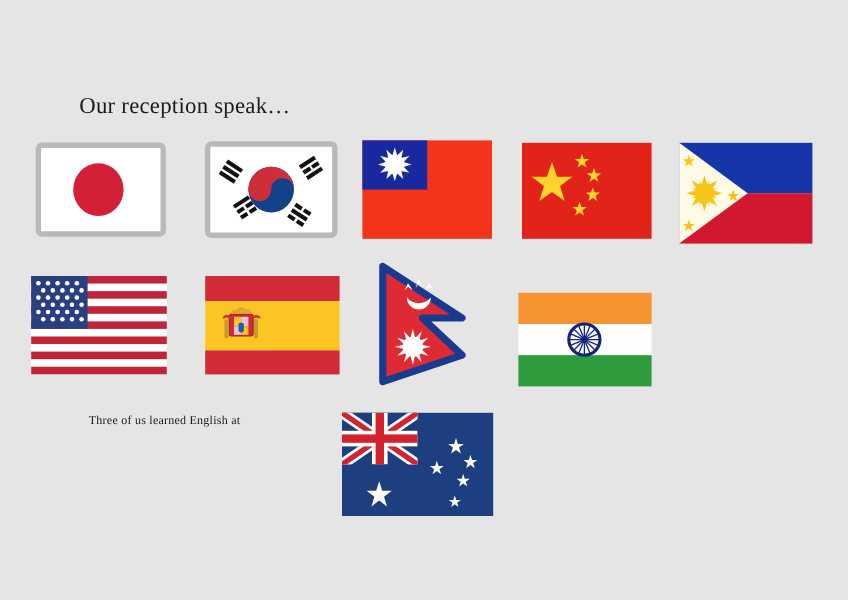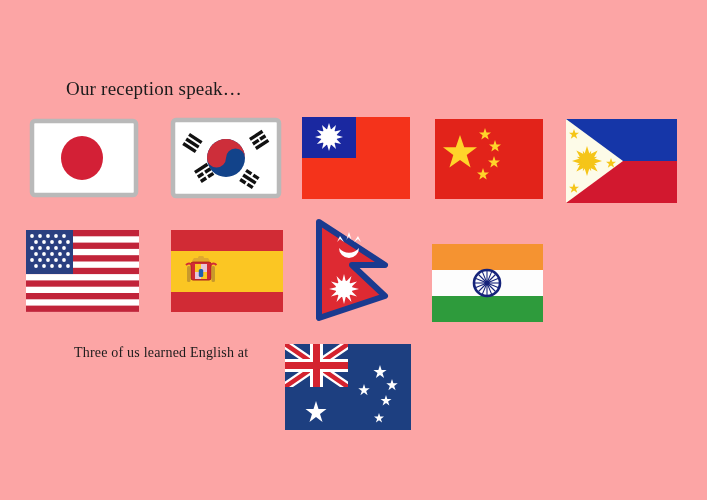--- a/index.html
+++ b/index.html
@@ -3,30 +3,30 @@
 <meta charset="utf-8">
 <style>
   html,body{margin:0;padding:0;}
   body{
     width:707px;height:500px;
     background:#ffffff;
     font-family:"Liberation Serif",serif;
     overflow:hidden;
     position:relative;
   }
-  .slide{position:absolute;inset:0;background:#fca5a5;padding-left:20px;}
+  .slide{position:absolute;inset:0;background:#e5e5e5;padding-left:20px;}
 
   .caption{
     position:absolute;
     color:#1b1b1b;
     white-space:nowrap;
     letter-spacing:.2px;
   }
   #caption-top{left:66px;top:78px;font-size:19px;}
-  #caption-bottom{left:74px;top:345px;font-size:14px;}
+  #caption-bottom{left:74px;top:345px;font-size:10px;}
 
   .flag{position:absolute;overflow:visible;}
   .flag svg{display:block;width:100%;height:100%;}
 </style>
 </head>
 <body>
 
 <div class="slide">
 
   <div class="caption" id="caption-top">Our reception speak…</div>

